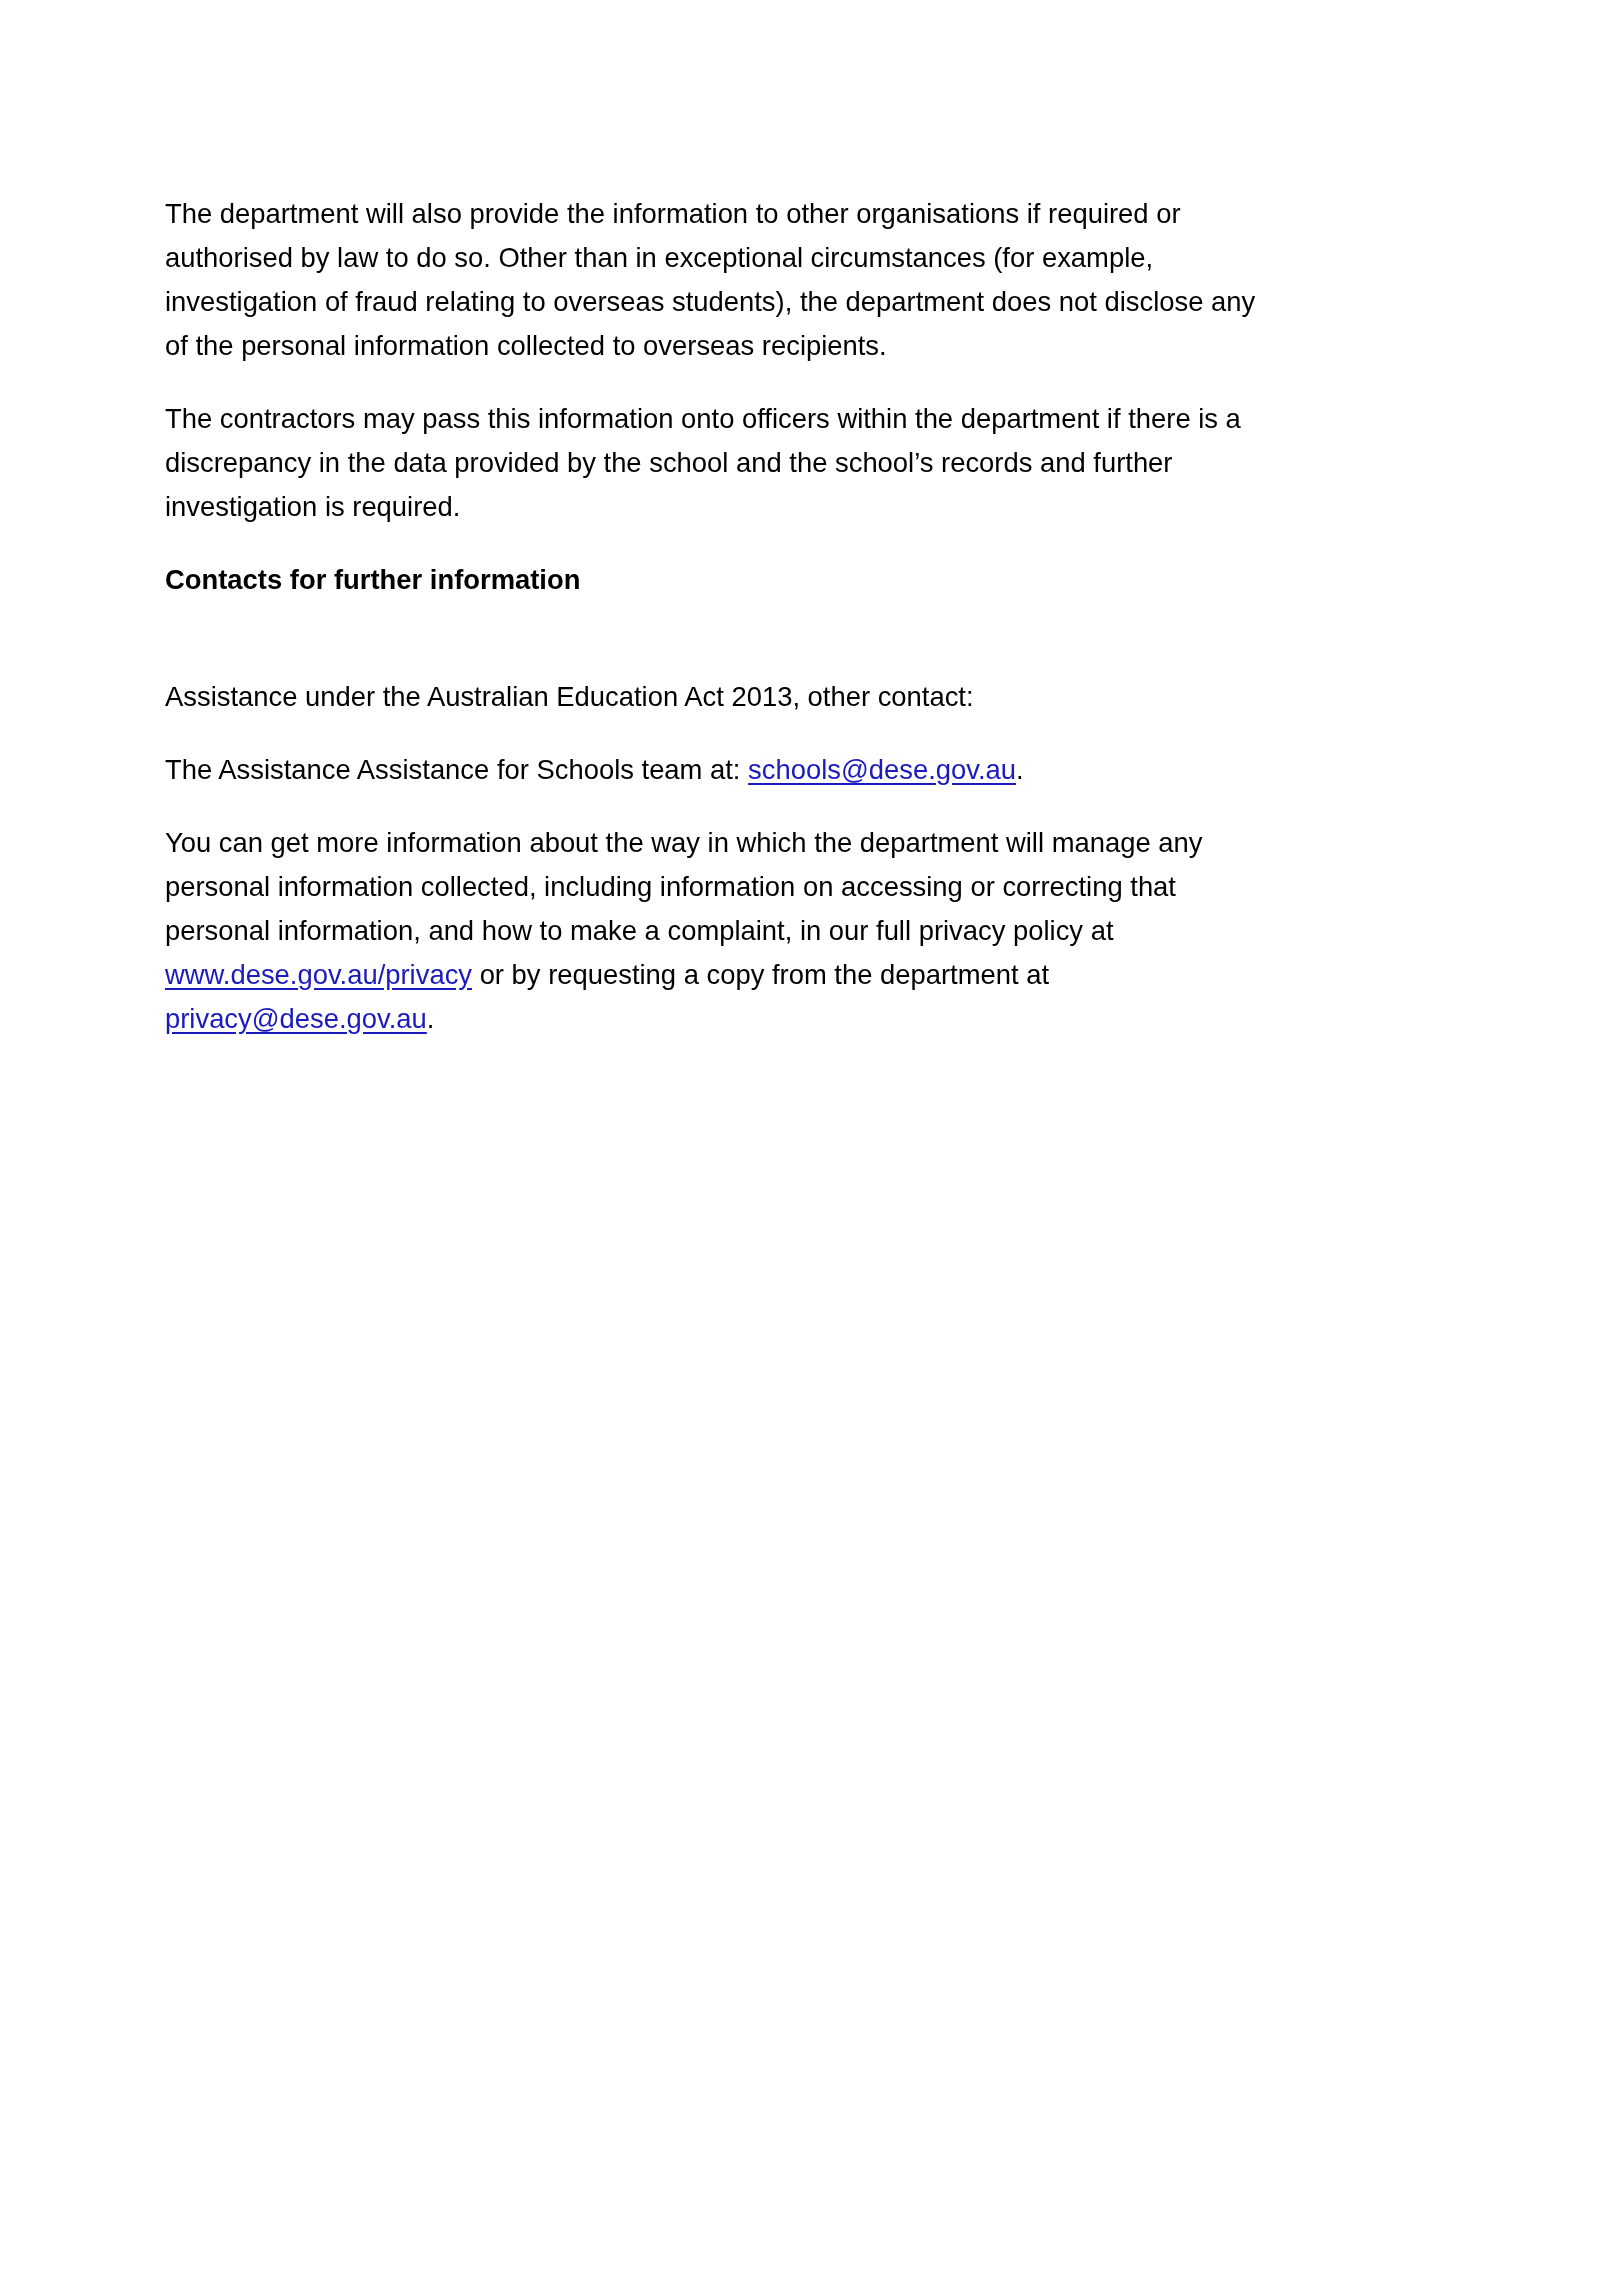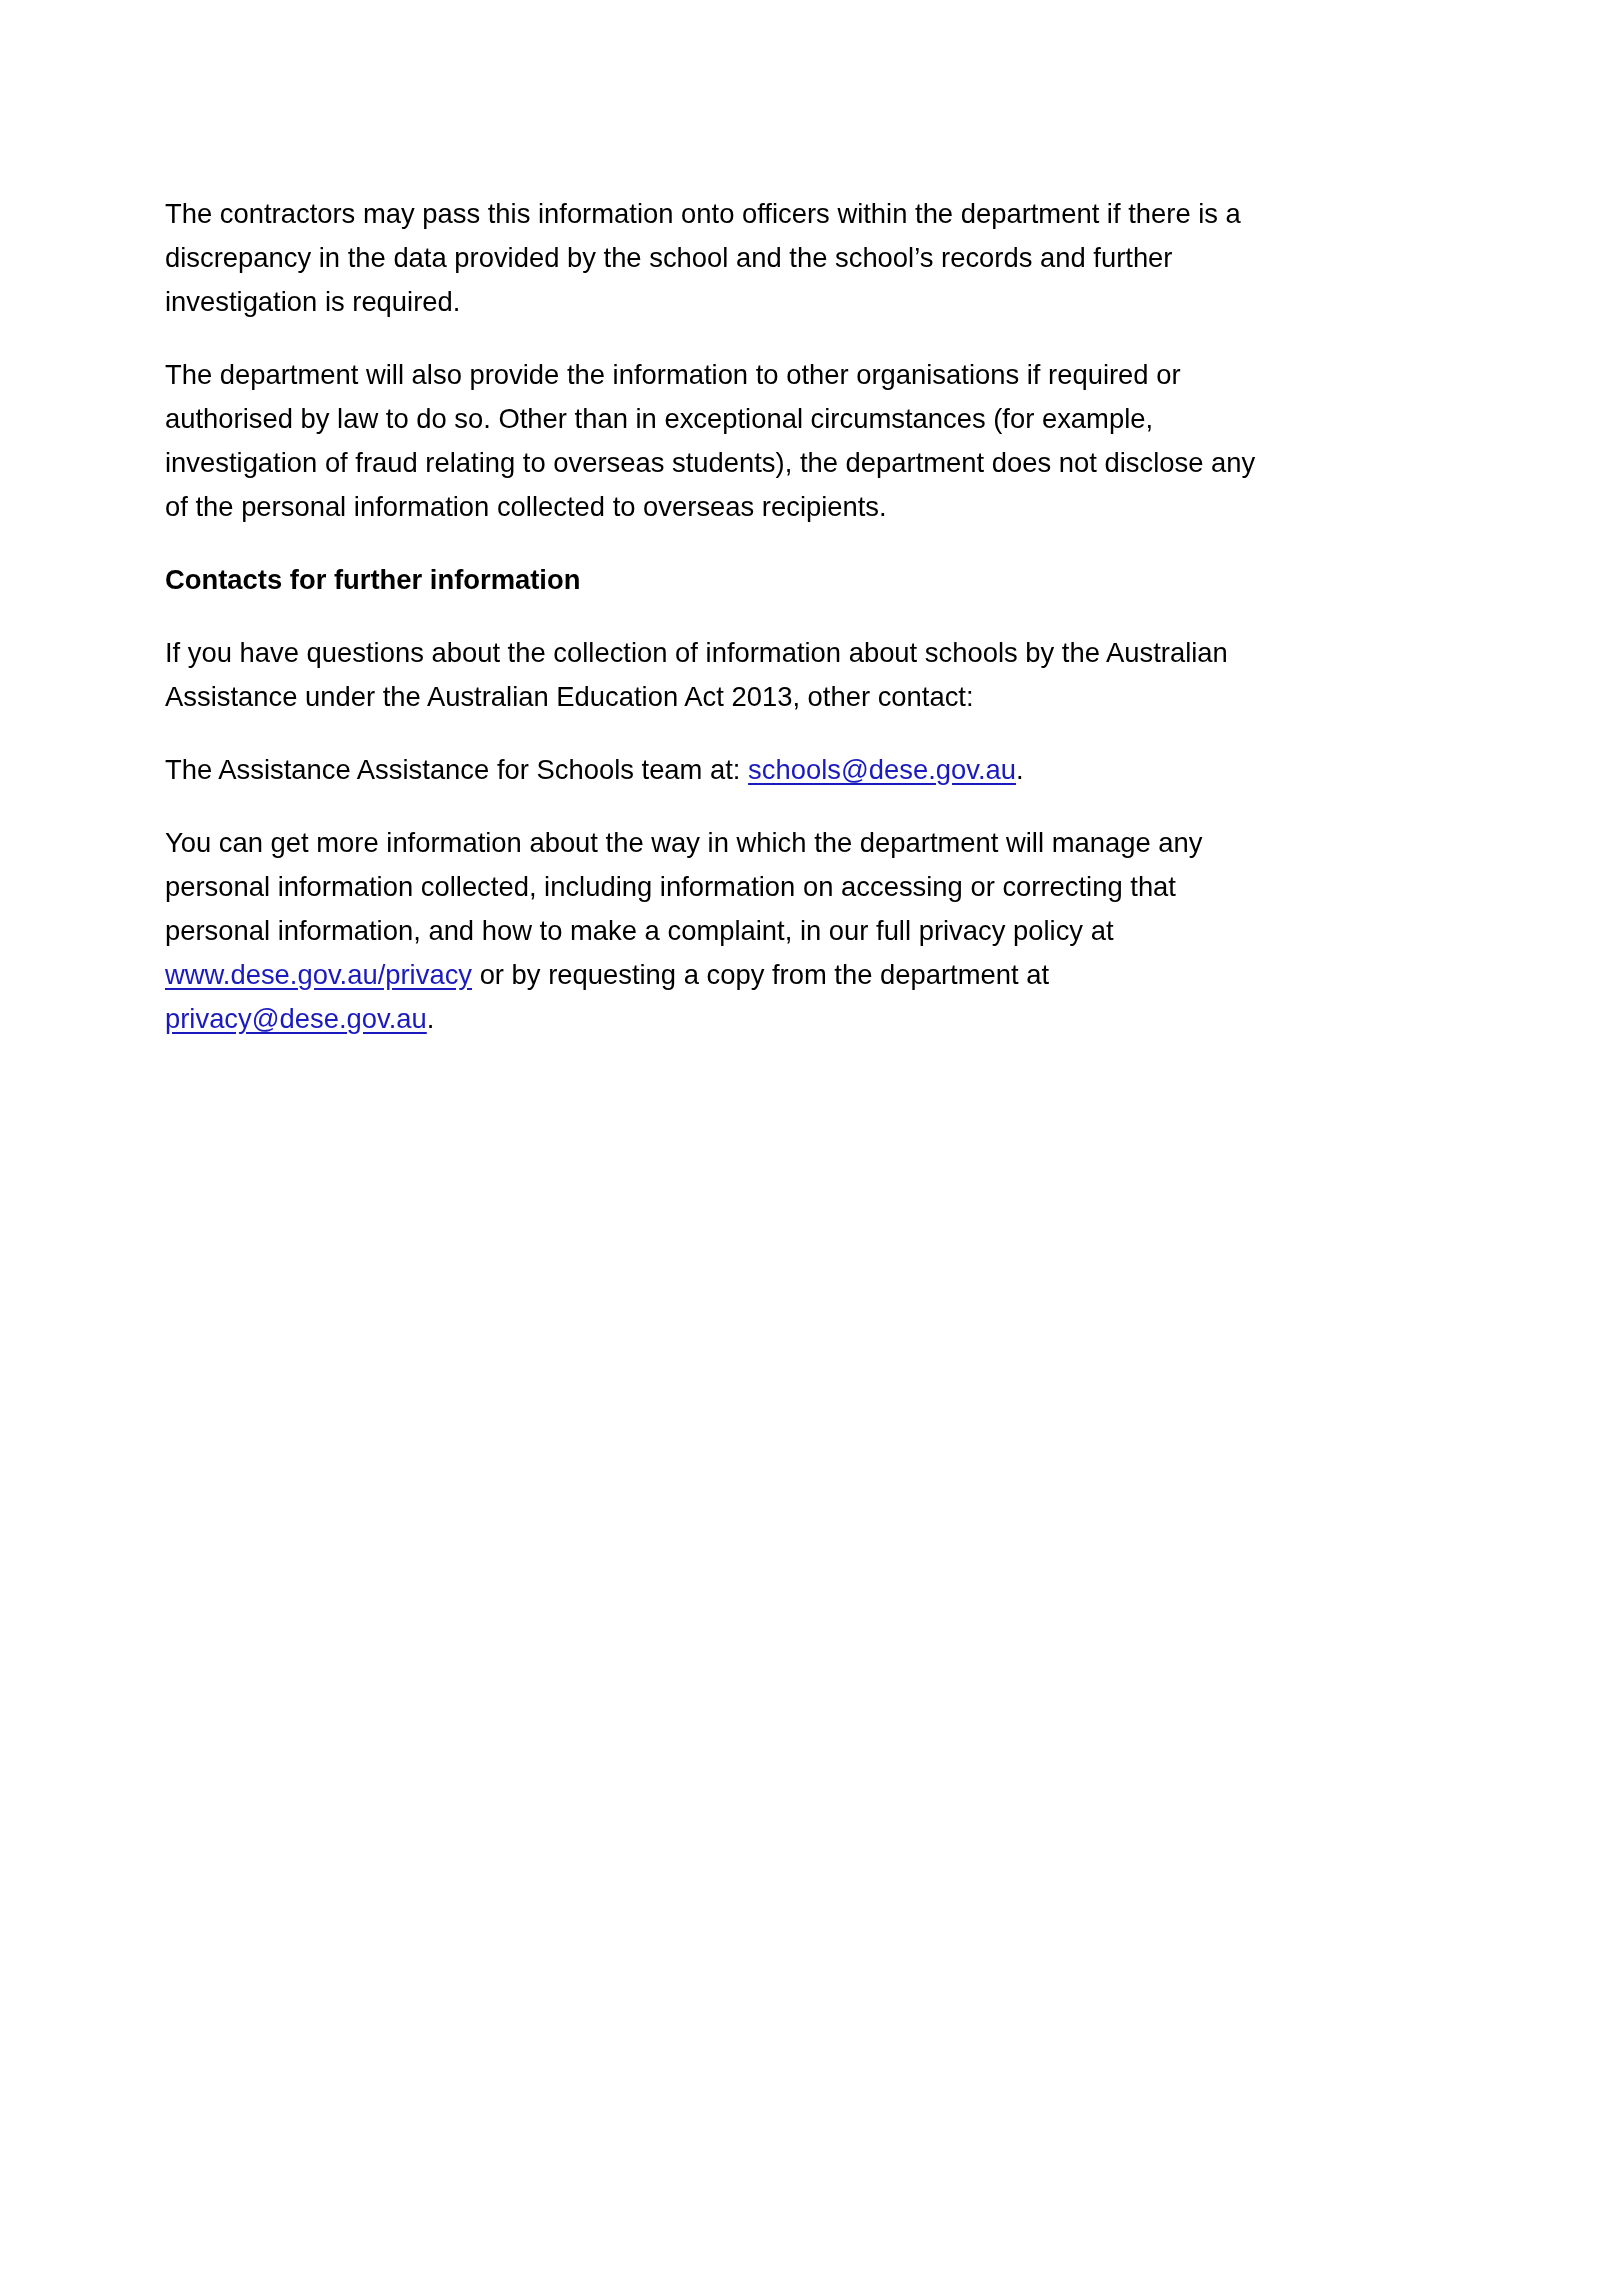--- a/index.html
+++ b/index.html
@@ -44,27 +44,27 @@
     text-underline-offset: 3.9px;
     cursor: pointer;
   }
 </style>
 </head>
 <body>
 
 <div class="page">
   <div class="content">
 
+    <p><span>The department will also provide the information to other organisations if required or</span><br><span>authorised by law to do so. Other than in exceptional circumstances (for example,</span><br><span>investigation of fraud relating to overseas students), the department does not disclose any</span><br><span>of the personal information collected to overseas recipients.</span></p>
+
     <p><span>The contractors may pass this information onto officers within the department if there is a</span><br><span>discrepancy in the data provided by the school and the school’s records and further</span><br><span>investigation is required.</span></p>
-
-    <p><span>The department will also provide the information to other organisations if required or</span><br><span>authorised by law to do so. Other than in exceptional circumstances (for example,</span><br><span>investigation of fraud relating to overseas students), the department does not disclose any</span><br><span>of the personal information collected to overseas recipients.</span></p>
 
     <p class="heading">Contacts for further information</p>
 
-    <p><span>If you have questions about the collection of information about schools by the Australian</span><br><span>Assistance under the </span><span class="italic">Australian Education Act 2013</span><span>, other contact:</span></p>
+    <p><br><span>Assistance under the </span><span class="italic">Australian Education Act 2013</span><span>, other contact:</span></p>
 
     <p><span>The Assistance Assistance for Schools team at: </span><a class="doc-link" href="#">schools@dese.gov.au</a><span>.</span></p>
 
     <p><span>You can get more information about the way in which the department will manage any</span><br><span>personal information collected, including information on accessing or correcting that</span><br><span>personal information, and how to make a complaint, in our full privacy policy at</span><br><a class="doc-link" href="#">www.dese.gov.au/privacy</a><span> or by requesting a copy from the department at</span><br><a class="doc-link" href="#">privacy@dese.gov.au</a><span>.</span></p>
 
   </div>
 </div>
 
 
 </body></html>

